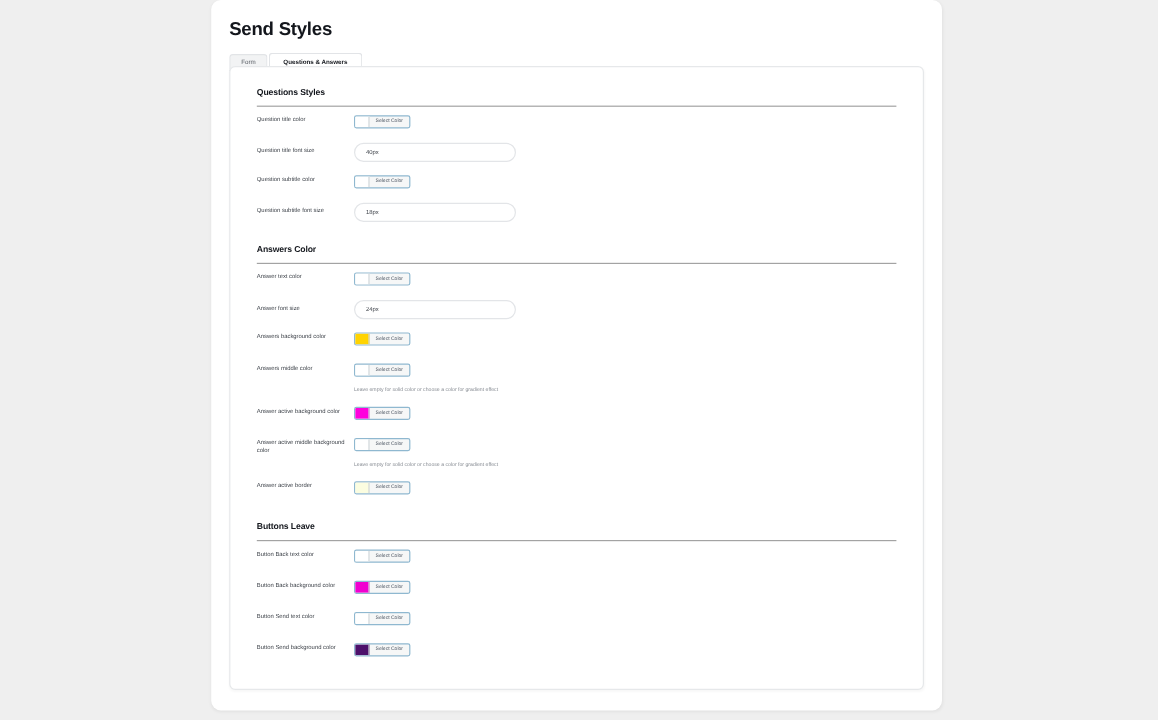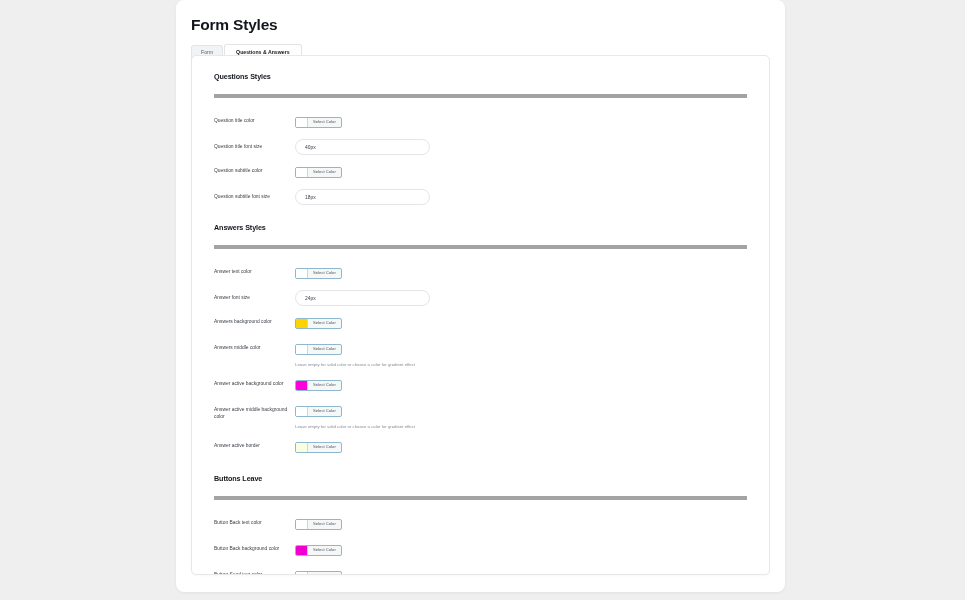--- a/index.html
+++ b/index.html
@@ -69,23 +69,23 @@
     box-shadow: 0 1px 2px rgba(0,0,0,0.03);
     overflow: hidden;
   }
 
   .card-inner { padding: 16px 22px 0 22px; }
 
   .section-title {
     font-size: 7.2px;
     font-weight: bold;
     color: #13161c;
-    padding-bottom: 13px;
-    border-bottom: 4px solid #a3a3a3;
-    margin-bottom: 11px;
+    padding-bottom: 7px;
+    border-bottom: 1px solid #a3a3a3;
+    margin-bottom: 0;
     letter-spacing: -0.1px;
   }
   .section-title.spaced { margin-top: 14px; }
 
   
   .row {
     display: flex;
     align-items: flex-start;
     min-height: 24px;
     padding: 4px 0;
@@ -151,21 +151,21 @@
     margin-top: 4px;
     font-style: normal;
     line-height: 1.4;
   }
 </style>
 </head>
 <body>
 
 <div class="page-wrap">
 
-  <div class="page-title">Form Styles</div>
+  <div class="page-title">Send Styles</div>
 
   <div class="tabs" id="tab-bar">
       <div class="tab">Form</div>
       <div class="tab active">Questions &amp; Answers</div>
     </div>
 
   <div class="card">
     <div class="card-inner" id="sections-root">
         <div class="section-title">Questions Styles</div>
         <div class="row">
@@ -187,21 +187,21 @@
               <div class="color-swatch" style="background: rgb(255, 255, 255);"></div>
               <div class="color-btn-text">Select Color</div>
             </div></div>
         </div>
         <div class="row">
           <div class="row-label">Question subtitle font size</div>
           <div class="row-field">
             <input class="text-input" type="text" value="18px" style="">
           </div>
         </div>
-        <div class="section-title spaced">Answers Styles</div>
+        <div class="section-title spaced">Answers Color</div>
         <div class="row">
           <div class="row-label">Answer text color</div>
           <div class="row-field"><div class="color-btn">
               <div class="color-swatch" style="background: rgb(255, 255, 255);"></div>
               <div class="color-btn-text">Select Color</div>
             </div></div>
         </div>
         <div class="row">
           <div class="row-label">Answer font size</div>
           <div class="row-field">

